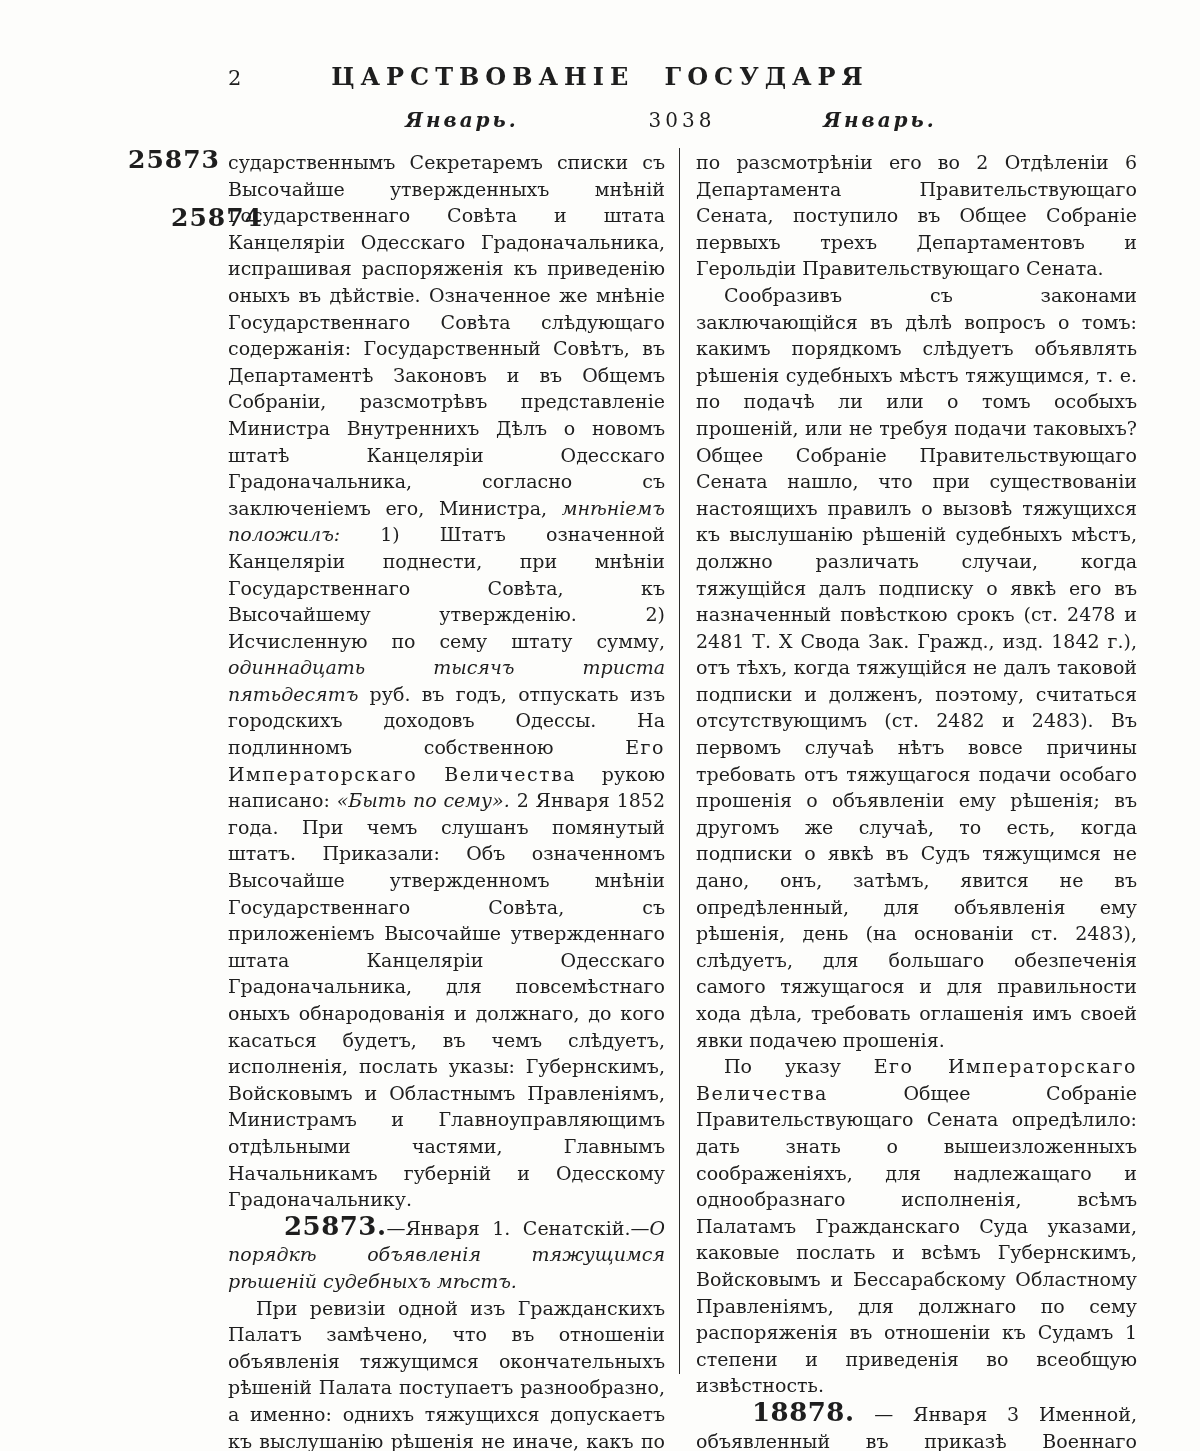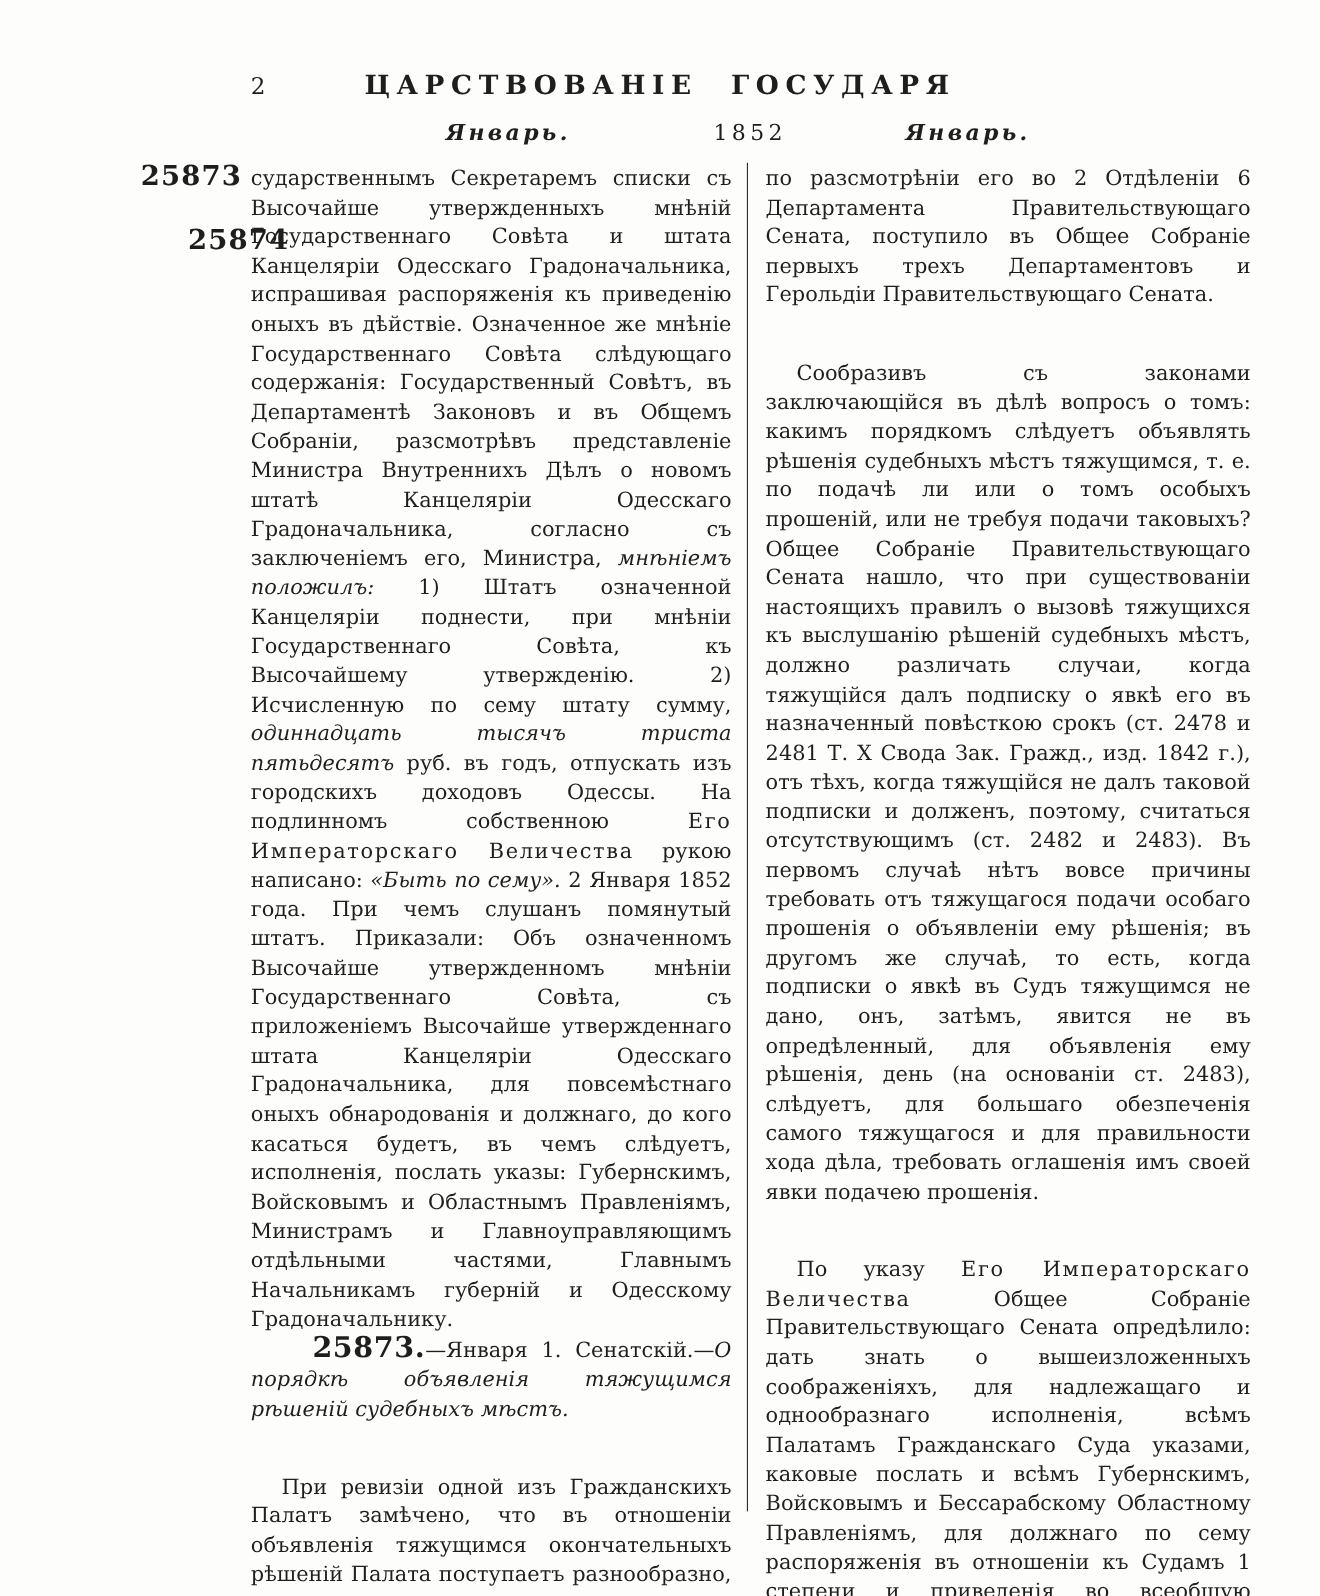--- a/index.html
+++ b/index.html
@@ -47,36 +47,36 @@
   
   .column{
     position:absolute;top:149px;
     font-size:19px;line-height:26.6px;
     text-align:justify;
   }
   .column-left{left:228px;width:437px;}
   .column-right{left:696px;width:441px;}
   .column p{margin:0;padding:0;}
   p.indent-none{text-indent:0;}
-  p.indent-normal{text-indent:28px;margin-top:44px;}
+  p.indent-normal{text-indent:28px;}
   p.indent-entry{text-indent:56px;}
   .run-normal{font-style:normal;}
   .run-italic{font-style:italic;}
   .run-bold-number{font-weight:bold;font-size:26px;letter-spacing:0.5px;}
   .run-spaced{letter-spacing:1.5px;}
 </style>
 </head>
 <body>
 
 <div class="page">
 
   <div class="page-number">2</div>
   <div class="main-title">ЦАРСТВОВАНІЕ ГОСУДАРЯ</div>
   <div class="subheader-item month month-left">Январь.</div>
-  <div class="subheader-item year">1852</div>
+  <div class="subheader-item year">3038</div>
   <div class="subheader-item month month-right">Январь.</div>
 
   <div class="margin-number n1">25873</div>
   <div class="margin-number n2">25874</div>
 
   <div class="column-divider"></div>
 
   <div class="column column-left" id="col-left">
       <p class="indent-none"><span class="run-normal">сударственнымъ Секретаремъ списки съ Высочайше утвержденныхъ мнѣній Государственнаго Совѣта и штата Канцеляріи Одесскаго Градоначальника, испрашивая распоряженія къ приведенію оныхъ въ дѣйствіе. Означенное же мнѣніе Государственнаго Совѣта слѣдующаго содержанія: Государственный Совѣтъ, въ Департаментѣ Законовъ и въ Общемъ Собраніи, разсмотрѣвъ представленіе Министра Внутреннихъ Дѣлъ о новомъ штатѣ Канцеляріи Одесскаго Градоначальника, согласно съ заключеніемъ его, Министра, </span><span class="run-italic">мнѣніемъ положилъ:</span><span class="run-normal"> 1) Штатъ означенной Канцеляріи поднести, при мнѣніи Государственнаго Совѣта, къ Высочайшему утвержденію. 2) Исчисленную по сему штату сумму, </span><span class="run-italic">одиннадцать тысячъ триста пятьдесятъ</span><span class="run-normal"> руб. въ годъ, отпускать изъ городскихъ доходовъ Одессы. На подлинномъ собственною </span><span class="run-spaced">Его Императорскаго Величества</span><span class="run-normal"> рукою написано: </span><span class="run-italic">«Быть по сему».</span><span class="run-normal"> 2 Января 1852 года. При чемъ слушанъ помянутый штатъ. Приказали: Объ означенномъ Высочайше утвержденномъ мнѣніи Государственнаго Совѣта, съ приложеніемъ Высочайше утвержденнаго штата Канцеляріи Одесскаго Градоначальника, для повсемѣстнаго оныхъ обнародованія и должнаго, до кого касаться будетъ, въ чемъ слѣдуетъ, исполненія, послать указы: Губернскимъ, Войсковымъ и Областнымъ Правленіямъ, Министрамъ и Главноуправляющимъ отдѣльными частями, Главнымъ Начальникамъ губерній и Одесскому Градоначальнику.</span></p>
       <p class="indent-entry"><span class="run-bold-number">25873.</span><span class="run-normal">—Января 1. Сенатскій.—</span><span class="run-italic">О порядкѣ объявленія тяжущимся рѣшеній судебныхъ мѣстъ.</span></p>

